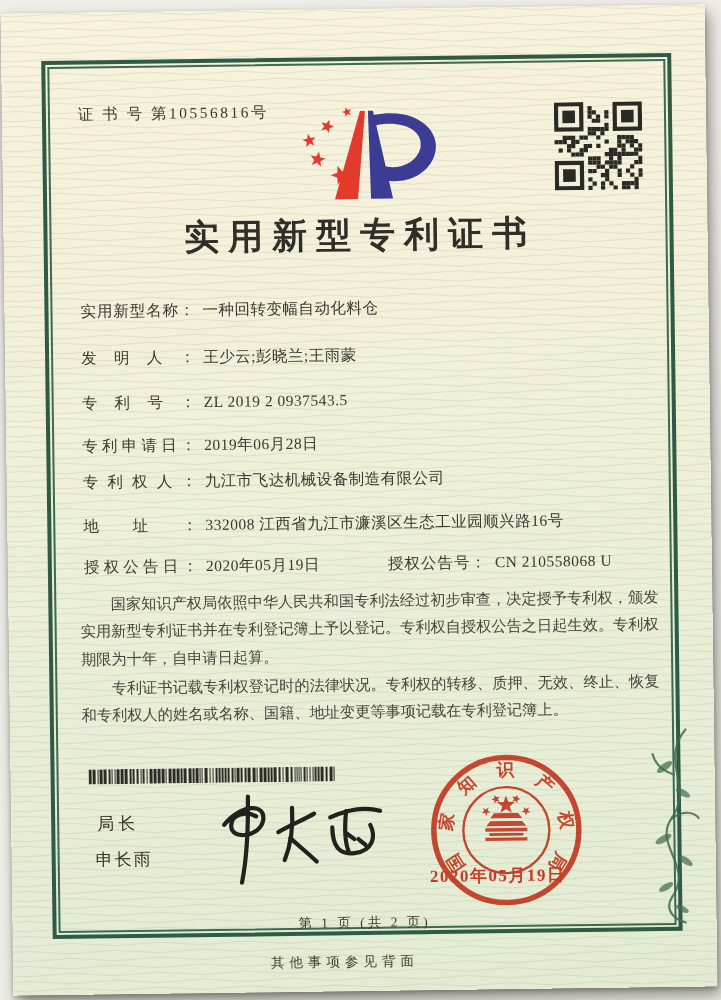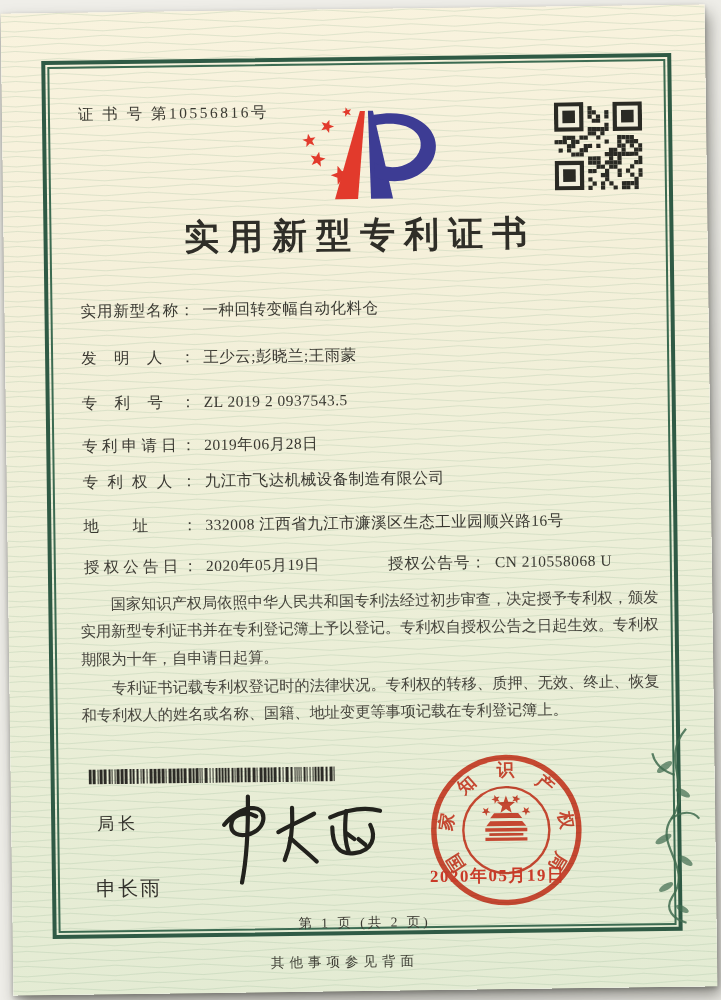--- a/index.html
+++ b/index.html
@@ -27,21 +27,21 @@
   .row{position:absolute;left:76px;font-size:15.5px;color:#3a3932;white-space:nowrap;}
   .flabel{display:inline-block;width:114px;text-align:justify;text-align-last:justify;}
   .fvalue{margin-left:8px;letter-spacing:.5px;}
   .fvalue.fixedw{display:inline-block;width:182px;}
   .paras{position:absolute;left:72px;top:578px;width:578px;font-size:15.2px;
     line-height:1.8;color:#46453d;text-align:justify;}
   .paras p{margin:0 0 2px;text-indent:2em;}
   .barcode{position:absolute;left:78px;top:757px;width:252px;height:15px;font-size:0;overflow:hidden;}
   .barcode i{display:inline-block;height:100%;background:#2c2b26;}
   .dir-title{position:absolute;left:86px;top:800px;font-size:17px;letter-spacing:4px;color:#34332d;}
-  .dir-name{position:absolute;left:84px;top:836px;font-size:20px;letter-spacing:2px;color:#34332d;margin-top:27px;}
+  .dir-name{position:absolute;left:84px;top:836px;font-size:17px;letter-spacing:2px;color:#34332d;}
   .sig{position:absolute;left:185px;top:772px;width:200px;height:110px;}
   .sig path{fill:none;stroke:#22221d;stroke-width:4.2;stroke-linecap:round;stroke-linejoin:round;}
   .seal{position:absolute;left:402px;top:733px;width:186px;height:186px;mix-blend-mode:multiply;opacity:.95;}
   .seal .sk{stroke:#d8432f;fill:none;}
   .seal .sf{fill:#d8432f;}
   .seal text{font-size:17.5px;font-weight:bold;fill:#d8432f;text-anchor:middle;
     font-family:"Liberation Serif","DejaVu Serif",serif;}
   .seal-date{position:absolute;left:418px;top:857px;font-size:17px;font-weight:bold;
     letter-spacing:1.5px;color:#c93a28;}
   .flourish{position:absolute;left:630px;top:722px;width:60px;height:198px;}

